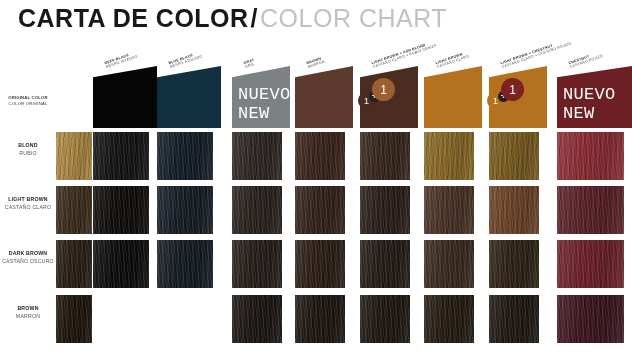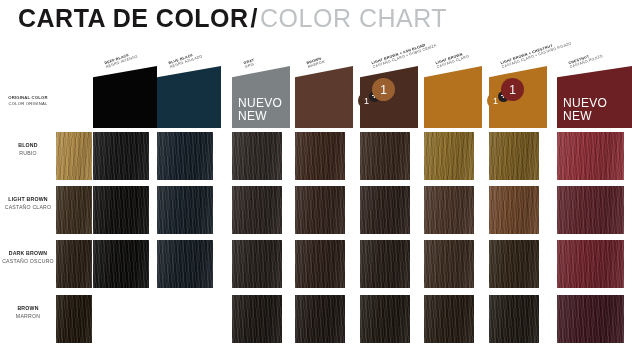--- a/index.html
+++ b/index.html
@@ -18,22 +18,22 @@
   .header{position:absolute;left:0;top:40px;width:632px;height:88px;}
   .hcol{position:absolute;top:0;height:88px;}
   .hshape{position:absolute;left:0;bottom:0;width:100%;height:62px;}
 
   .hlabel{position:absolute;white-space:nowrap;font-size:3.6px;line-height:1.25;
           letter-spacing:.25px;color:#2b2b2b;transform-origin:left bottom;
           transform:rotate(-19deg);}
   .hlabel b{display:block;font-weight:700;}
   .hlabel i{display:block;font-style:normal;font-weight:400;color:#4a4a4a;}
 
-  .newbox{position:absolute;left:6px;bottom:5px;color:#ffffff;font-size:12px;
-          font-weight:400;line-height:1.08;letter-spacing:.3px;}
+  .newbox{position:absolute;left:6px;bottom:5px;color:#ffffff;font-size:17px;
+          font-weight:400;line-height:1.08;letter-spacing:.3px;font-family:Liberation Mono, monospace;}
 
   
   .dot{position:absolute;border-radius:50%;display:flex;align-items:center;
        justify-content:center;color:#fff;font-weight:400;}
   .dot.small{width:17px;height:17px;font-size:9px;}
   .dot.big{width:23px;height:23px;font-size:12px;}
   .plus{position:absolute;width:11px;height:11px;border-radius:50%;
         background:#231f20;color:#fff;font-size:9px;line-height:11px;
         text-align:center;font-weight:700;}
 

